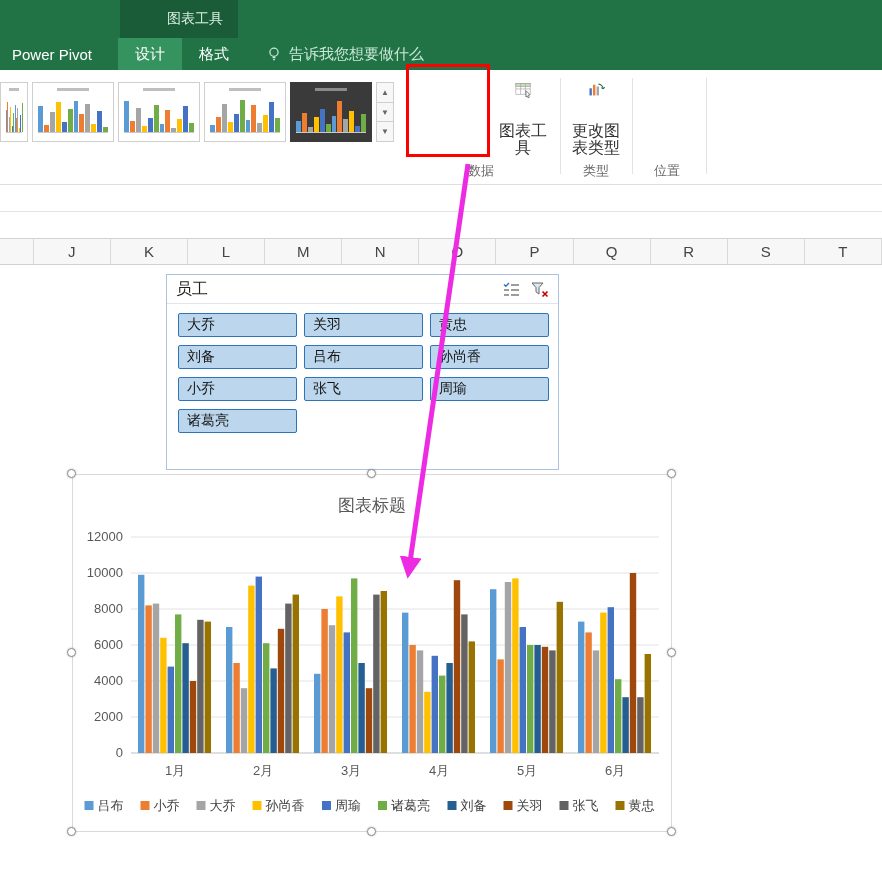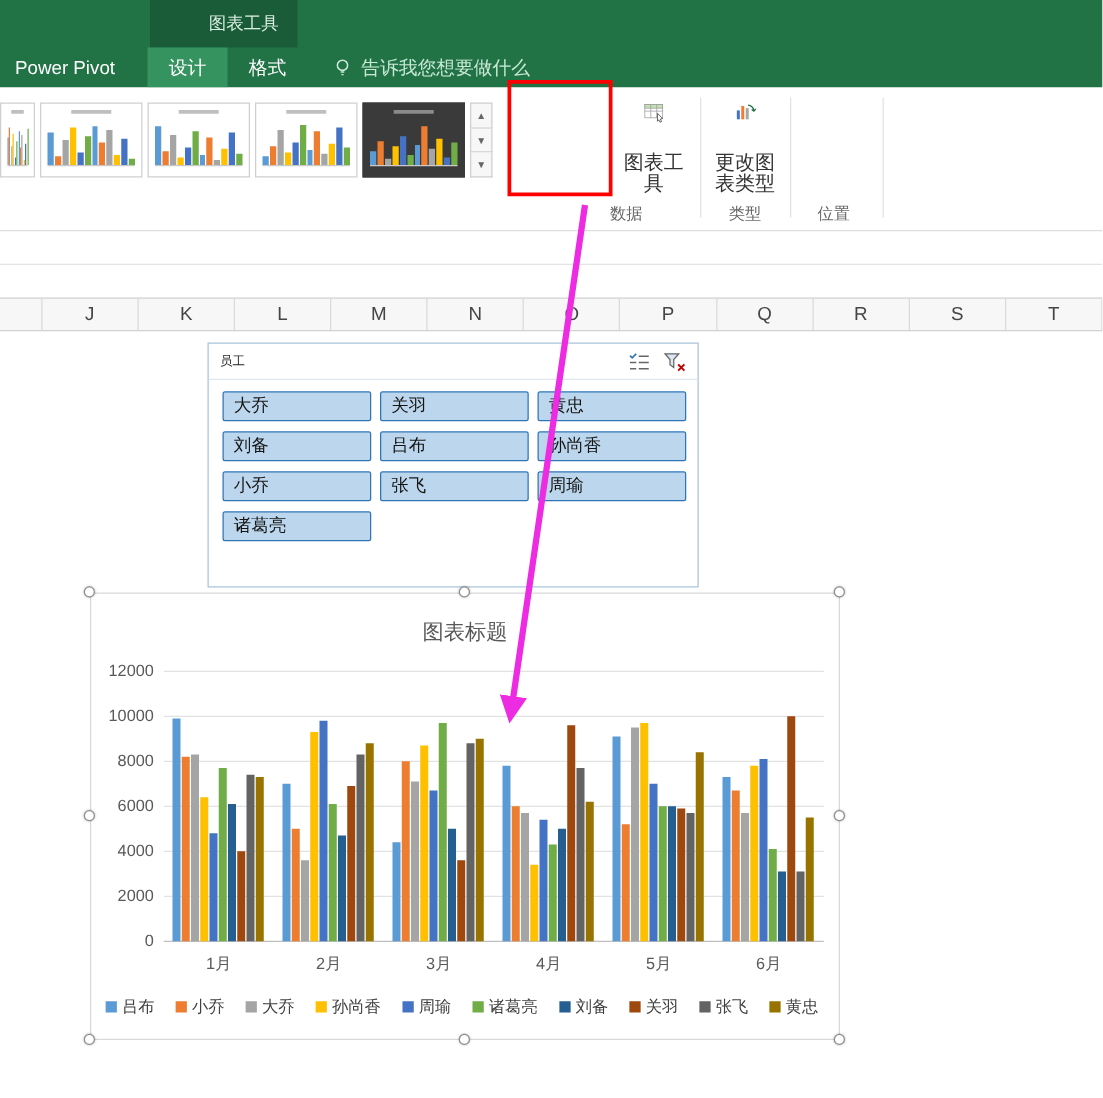--- a/index.html
+++ b/index.html
@@ -39,21 +39,21 @@
   .colheaders { position:absolute; left:0; top:238px; width:882px; height:27px; display:flex; background:#F7F7F7;
                 border-top:1px solid #D2D2D2; border-bottom:1px solid #D2D2D2; }
   .colcell { width:80px; border-right:1px solid #DADADA; display:flex; align-items:center; justify-content:center;
              font-size:15px; color:#454545; }
   .colcell.stub { width:35px; }
 
   
   .slicer { position:absolute; left:166px; top:274px; width:393px; height:196px; background:#fff;
             border:1px solid #A9C4DC; z-index:2; }
   .slicer-head { height:29px; display:flex; align-items:center; padding:0 9px; border-bottom:1px solid #DFE6ED; }
-  .slicer-title { font-size:10px; color:#1F1F1F; }
+  .slicer-title { font-size:16px; color:#1F1F1F; }
   .slicer-icons { margin-left:auto; display:flex; gap:9px; align-items:center; }
   .slicer-btns { padding:9px 11px; display:grid; grid-template-columns:repeat(3,119px); gap:8px 7px; }
   .sbtn { height:24px; background:#BCD7ED; border:1px solid #2E75B6; border-radius:2px; font-size:14px; color:#141414;
           display:flex; align-items:center; padding-left:8px; }
 
   
   .chart-wrap { position:absolute; left:72px; top:474px; width:600px; height:358px; background:#fff;
                 border:1px solid #D9D9D9; z-index:1; }
   #chart-canvas { position:absolute; inset:0; }
   .handle { position:absolute; width:9px; height:9px; border-radius:50%; background:#fff; border:1px solid #8E8E8E;
@@ -196,21 +196,21 @@
         <path d="M28 15 l2.5 -3 m-2.5 3 l-3 -2.2" stroke="#217346" fill="none" stroke-width="1.8"></path>
       </svg>
       <span class="lbl">更改图表类型</span>
     </div>
 
     <div class="rsep" style="left:632px"></div>
 
 
     <div class="rsep" style="left:706px"></div>
 
-    <div class="grp" style="left:428px;width:146px">数据</div>
+    <div class="grp" style="left:408px;width:146px">数据</div>
     <div class="grp" style="left:566px;width:60px">类型</div>
     <div class="grp" style="left:636px;width:62px">位置</div>
   </div>
 
   <div class="strip1"></div>
 
   <div class="colheaders">
     <div class="colcell stub"></div>
     <div class="colcell">J</div>
     <div class="colcell">K</div>

